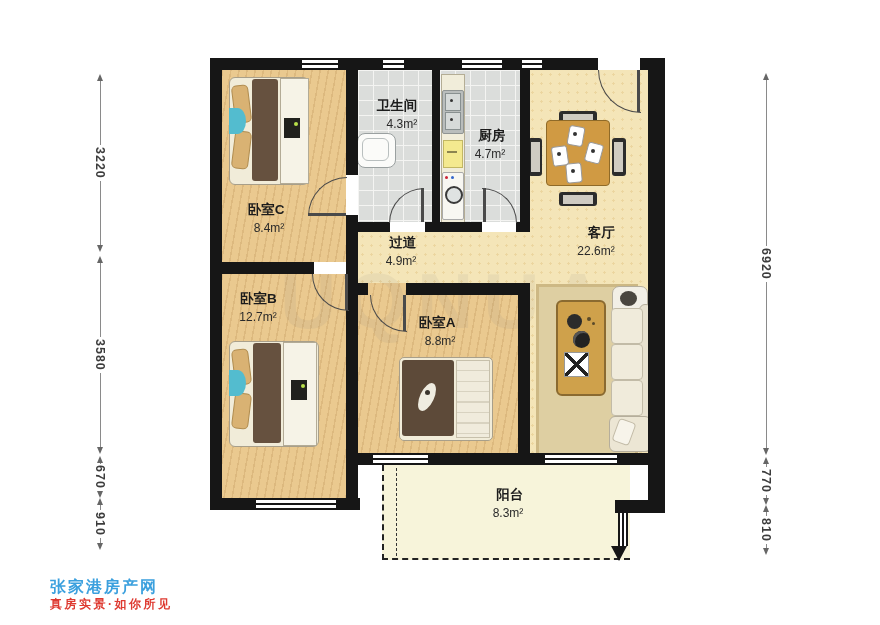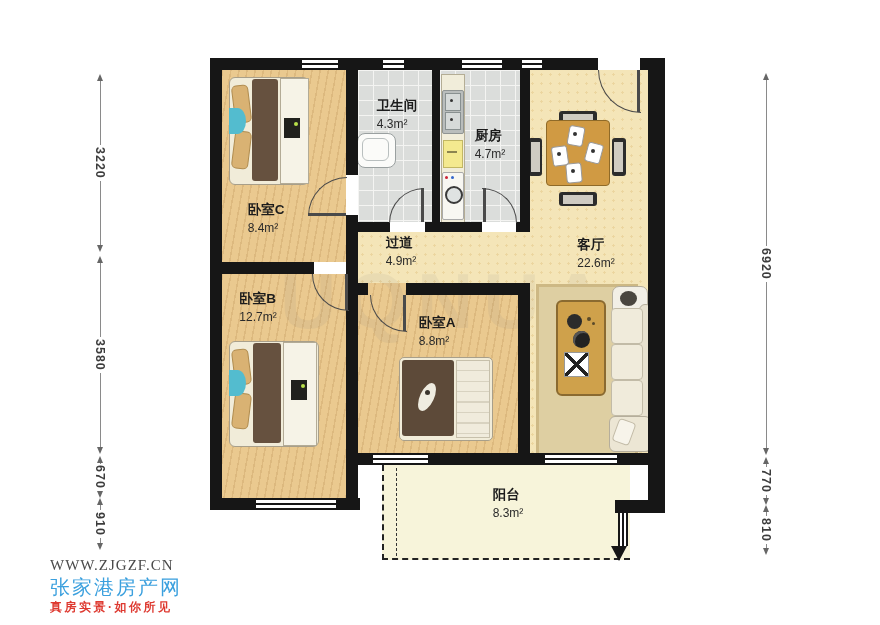--- a/index.html
+++ b/index.html
@@ -12,34 +12,34 @@
   .floor-cream{position:absolute;background-color:#f4e5b8;
     background-image:radial-gradient(rgba(215,175,95,.28) 1px,transparent 1.4px);background-size:9px 9px;}
   .floor-tile{position:absolute;background-color:#dbdddb;
     background-image:linear-gradient(#f4f4f2 1px,transparent 1px),linear-gradient(90deg,#f4f4f2 1px,transparent 1px);
     background-size:15px 15px;}
   .floor-balcony{position:absolute;background:#f7f4da;border-left:2px dashed #222;border-bottom:2px dashed #222;}
   .win-h{position:absolute;height:12px;background:linear-gradient(to bottom,#161616 0,#161616 2px,#fff 2px,#fff 5px,#161616 5px,#161616 7px,#fff 7px,#fff 10px,#161616 10px,#161616 12px);}
   .win-v{position:absolute;width:10px;background:linear-gradient(to right,#161616 0,#161616 2px,#fff 2px,#fff 4px,#161616 4px,#161616 6px,#fff 6px,#fff 8px,#161616 8px,#161616 10px);}
   .arc{position:absolute;}
   .leaf{position:absolute;background:#4a4a4a;}
-  .room-label{position:absolute;transform:translateX(-50%);text-align:left;line-height:1.4;white-space:nowrap;}
+  .room-label{position:absolute;transform:translateX(-50%);text-align:right;line-height:1.4;white-space:nowrap;}
   .room-label .nm{font-size:13.5px;font-weight:600;color:#1c1c1c;}
   .room-label .ar{font-size:12px;color:#2a2a2a;}
   .dim{position:absolute;display:flex;flex-direction:column;align-items:center;width:16px;}
   .dim .ln{flex:1;width:1px;background:#8a8a8a;}
   .dim .ah{width:0;height:0;border-left:3.5px solid transparent;border-right:3.5px solid transparent;}
   .dim .ah.up{border-bottom:7px solid #666;}
   .dim .ah.dn{border-top:7px solid #666;}
   .dim .dtxt{writing-mode:vertical-rl;text-orientation:sideways;font-size:12.5px;color:#3c3c3c;padding:2px 0;letter-spacing:1px;}
   .watermark{position:absolute;font-size:78px;font-weight:700;letter-spacing:10px;color:rgba(120,120,120,.09);}
   .furn{position:absolute;}
   .logo{position:absolute;left:50px;top:556px;line-height:1.25;}
   .logo .site{font-family:"Liberation Serif","DejaVu Serif",serif;font-size:15px;color:#4a4a4a;letter-spacing:1px;}
-  .logo .brand{font-size:20px;font-weight:400;letter-spacing:2px;}
+  .logo .brand{font-size:16px;font-weight:700;letter-spacing:2px;margin-top:21px;}
   .logo .slogan{font-size:12px;letter-spacing:2.5px;font-weight:600;}
   .tri-dn{position:absolute;width:0;height:0;border-left:8px solid transparent;border-right:8px solid transparent;border-top:15px solid #161616;}
   .dash-v{position:absolute;width:0;border-left:1.5px dashed #333;}
 </style>
 </head>
 <body>
 
 <div class="canvas">
 
   <div class="floor-wood" style="left:222px;top:70px;width:124px;height:192px;"></div>
@@ -183,21 +183,21 @@
     <div class="ar">8.4m²</div>
   </div>
   <div class="room-label" style="left:397px;top:97px;">
     <div class="nm">卫生间</div>
     <div class="ar">4.3m²</div>
   </div>
   <div class="room-label" style="left:490px;top:127px;">
     <div class="nm">厨房</div>
     <div class="ar">4.7m²</div>
   </div>
-  <div class="room-label" style="left:596px;top:236px;">
+  <div class="room-label" style="left:596px;top:224px;">
     <div class="nm">客厅</div>
     <div class="ar">22.6m²</div>
   </div>
   <div class="room-label" style="left:401px;top:234px;">
     <div class="nm">过道</div>
     <div class="ar">4.9m²</div>
   </div>
   <div class="room-label" style="left:258px;top:290px;">
     <div class="nm">卧室B</div>
     <div class="ar">12.7m²</div>
@@ -256,18 +256,17 @@
   </div>
   <div class="dim" style="left:758px;top:505px;height:50px;">
     <i class="ah up"></i>
       <i class="ln"></i>
     <b class="dtxt">810</b>
     <i class="ln"></i>
       <i class="ah dn"></i>
   </div>
 
   <div class="logo">
-    <div class="site">WWW.ZJGZF.CN</div>
     <div class="brand" style="color: rgb(59, 160, 222);">张家港房产网</div>
     <div class="slogan" style="color: rgb(222, 58, 49);">真房实景·如你所见</div>
   </div>
 
 </div>
 
 </body></html>

